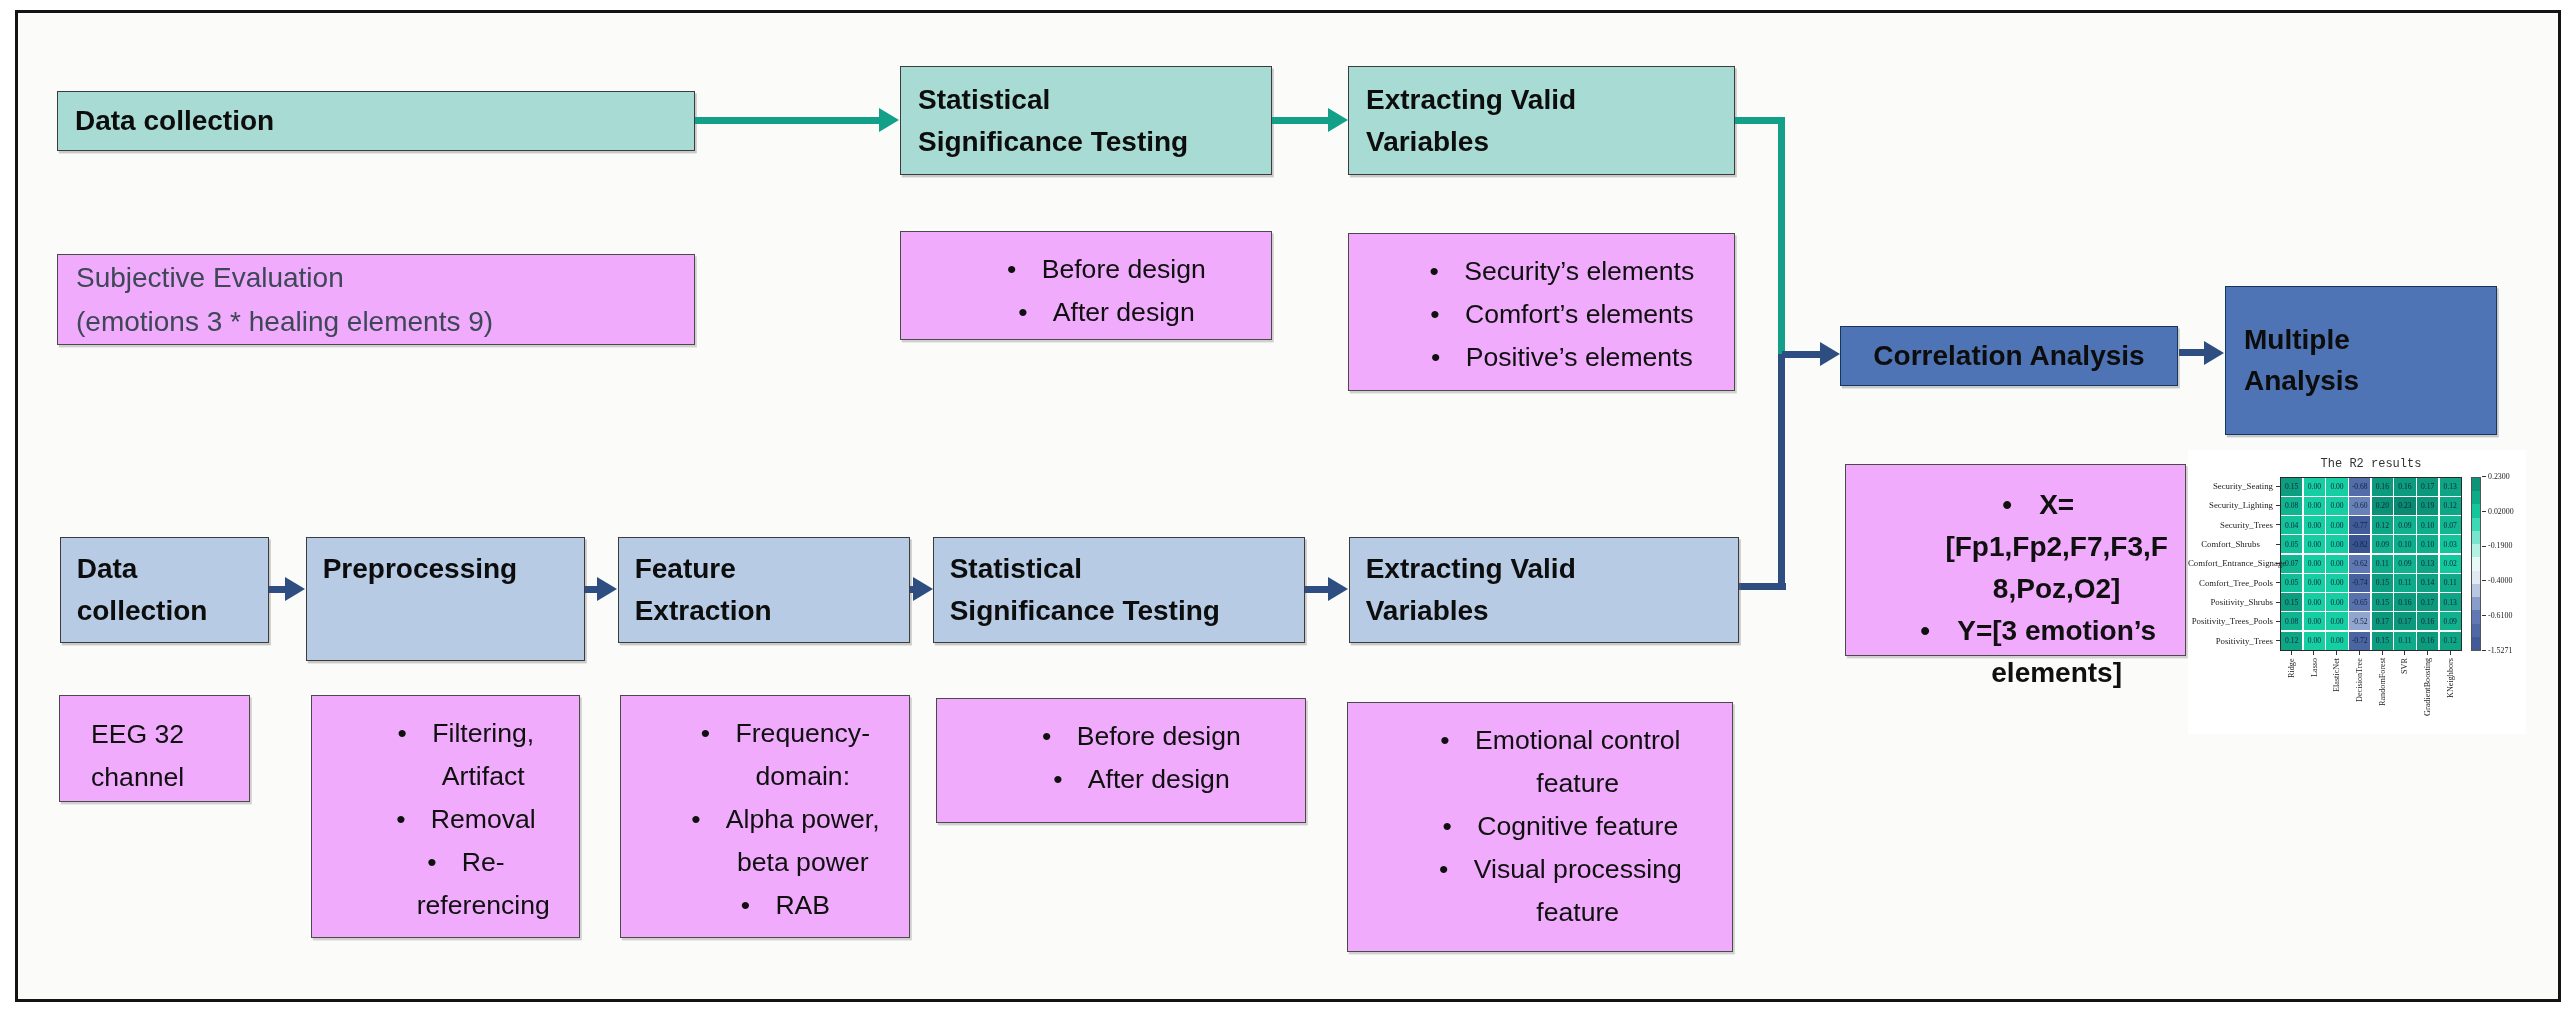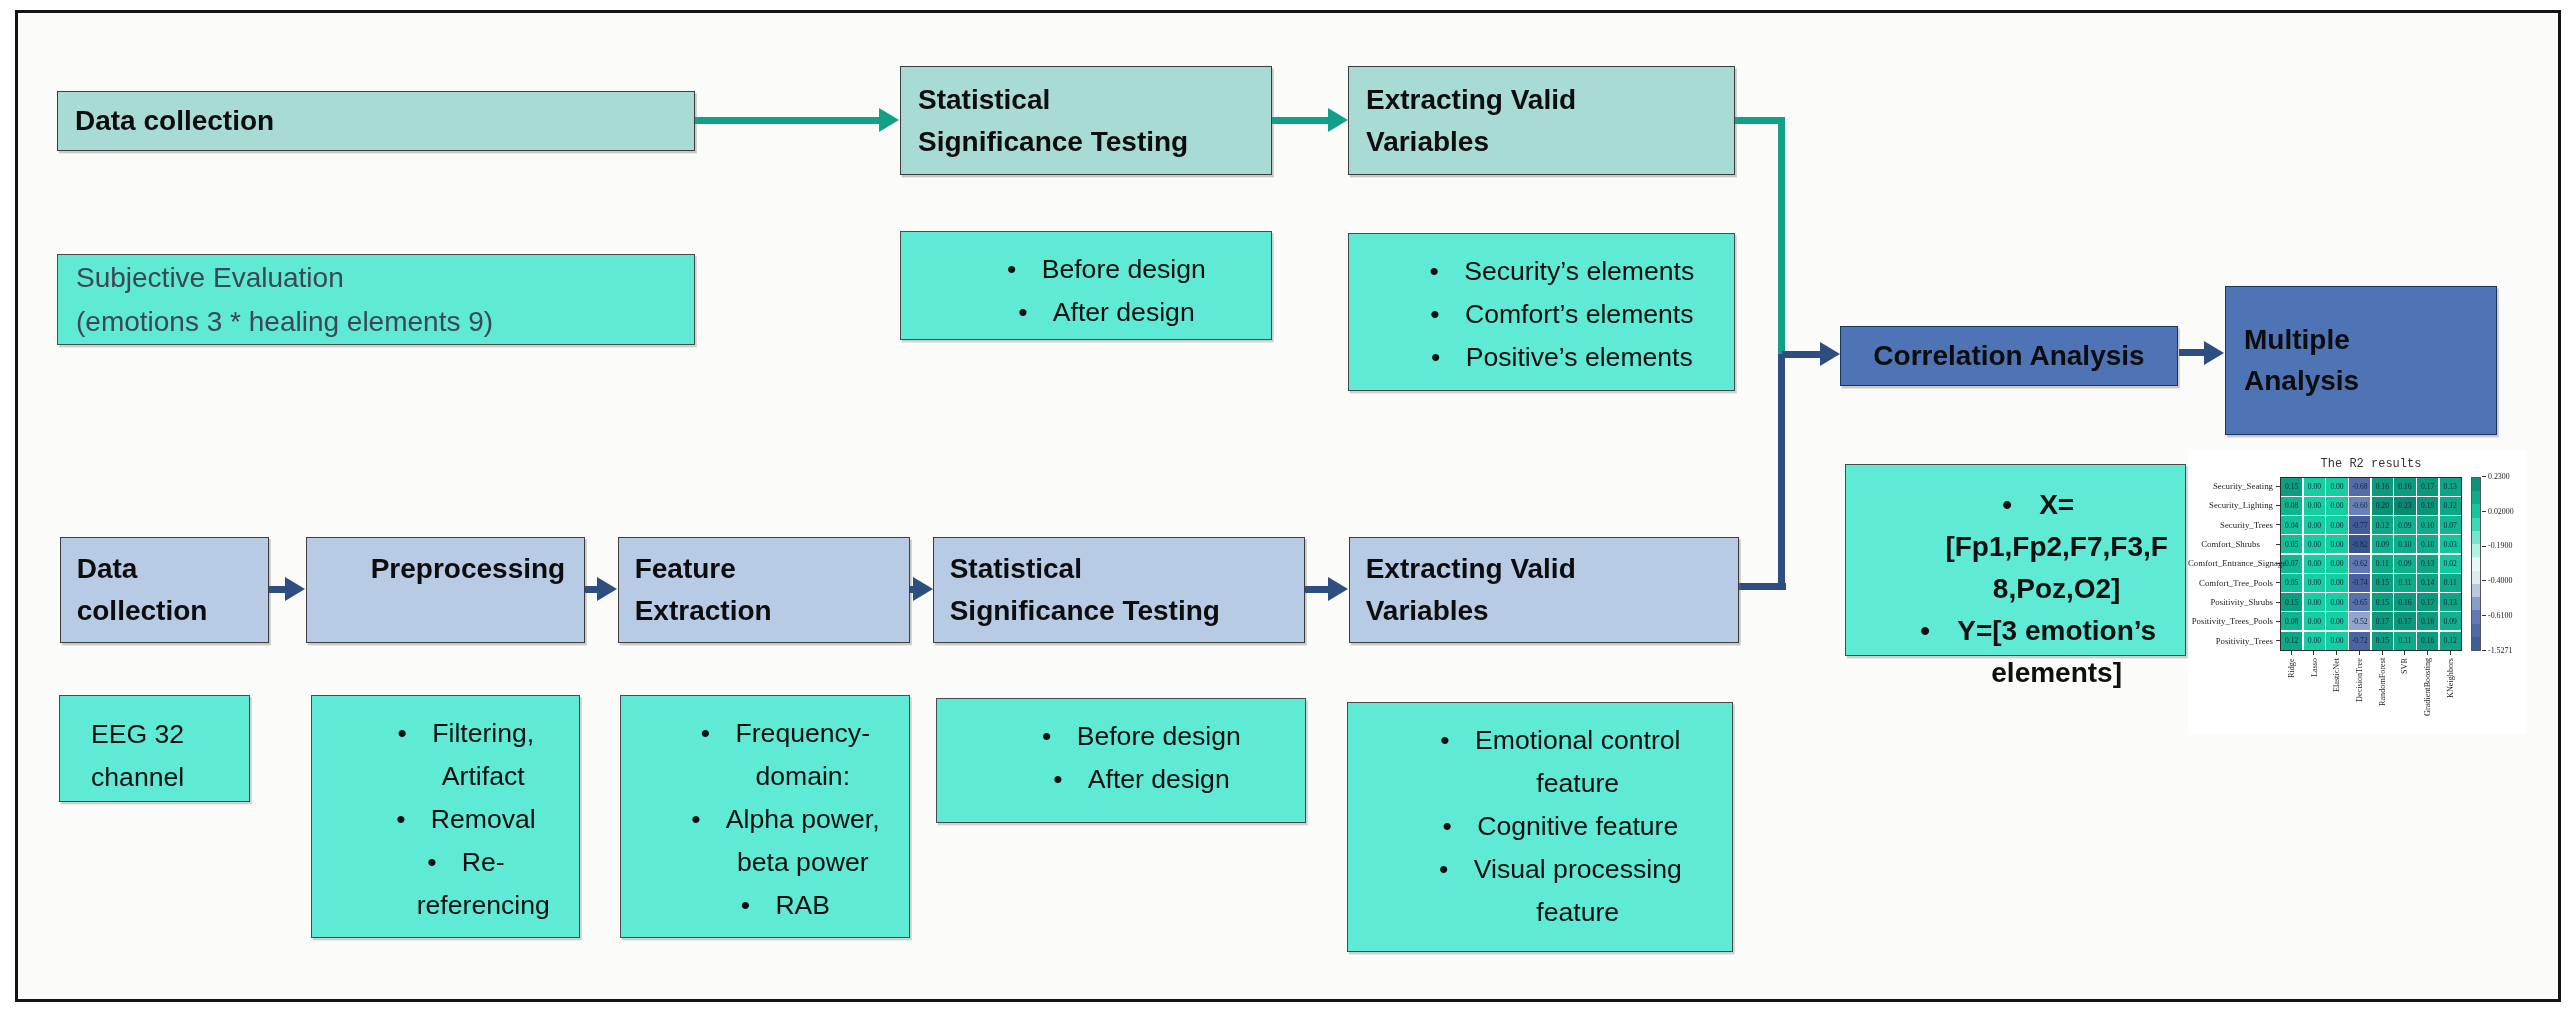--- a/index.html
+++ b/index.html
@@ -14,21 +14,21 @@
        box-shadow:1.8px 2.4px 0 rgba(110,110,110,0.35);}
   .box .line{display:block;padding-left:17px;line-height:1.5;white-space:nowrap;}
   .teal{background:#a8dbd3;}
   .blue{background:#b7cbe5;justify-content:flex-start;padding-top:9.7px;}
   .blue .line{padding-left:15.7px;}
   .navy{background:#4e74b5;border-color:#17365d;}
   .navy.center{align-items:center;}
   .navy.center .line{padding-left:0;}
   .navy .line{padding-left:18px;line-height:1.45;}
   
-  .note{position:absolute;box-sizing:border-box;background:#5eead4;border:1.8px solid #4a4a4a;
+  .note{position:absolute;box-sizing:border-box;background:#f0abfc;border:1.8px solid #4a4a4a;
         font-size:26.6px;color:#101010;box-shadow:1.8px 2.4px 0 rgba(110,110,110,0.3);}
   .note ul{list-style:none;margin:0;padding:15.7px 8.5px 8.5px 24px;line-height:1.62;text-align:center;}
   .note li{padding-left:60px;}
   .note li::before{content:"\2022";display:inline-block;width:60px;margin-left:-60px;}
   .note.flexcenter{display:flex;flex-direction:column;justify-content:center;}
   #note-subjective{color:#3d4756;font-size:28px;}
   #note-subjective .line{padding-left:18px;line-height:1.55;}
   #note-eeg{padding:17px 31px;line-height:1.6;}
   #note-xy{font-size:28px;font-weight:600;}
   #note-xy ul{padding:19.3px 9.7px 9.7px 28px;line-height:1.5;}
@@ -43,21 +43,21 @@
       border-color:transparent;border-width:12px 0 12px 20.5px;}
   .ah.g{border-left-color:#12a188;background:none;}
   .ah.n{border-left-color:#2e4d80;background:none;}
   
   #box-top-dc{left:57px;top:91px;width:638px;height:60px;}
   #box-top-sst{left:900px;top:66px;width:372px;height:109px;}
   #box-top-evv{left:1348px;top:66px;width:387px;height:109px;}
   #box-ca{left:1840px;top:326px;width:338px;height:60px;}
   #box-mra{left:2225px;top:286px;width:272px;height:149px;}
   #box-b1{left:60px;top:537px;width:209px;height:106px;}
-  #box-b2{left:306px;top:537px;width:279px;height:106px;padding-left:48px;}
+  #box-b2{left:306px;top:537px;width:279px;height:124px;}
   #box-b3{left:618px;top:537px;width:292px;height:106px;}
   #box-b4{left:933px;top:537px;width:372px;height:106px;}
   #box-b5{left:1349px;top:537px;width:390px;height:106px;}
   #note-subjective{left:57px;top:254px;width:638px;height:91px;}
   #note-top-design{left:900px;top:231px;width:372px;height:109px;}
   #note-elements{left:1348px;top:233px;width:387px;height:158px;}
   #note-eeg{left:59px;top:695px;width:191px;height:107px;}
   #note-filtering{left:311px;top:695px;width:269px;height:243px;}
   #note-frequency{left:620px;top:695px;width:290px;height:243px;}
   #note-bottom-design{left:936px;top:698px;width:370px;height:125px;}

